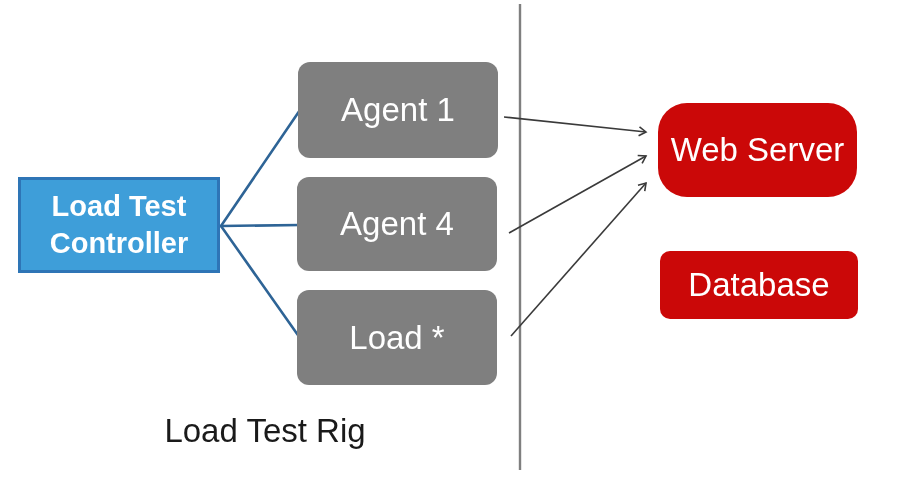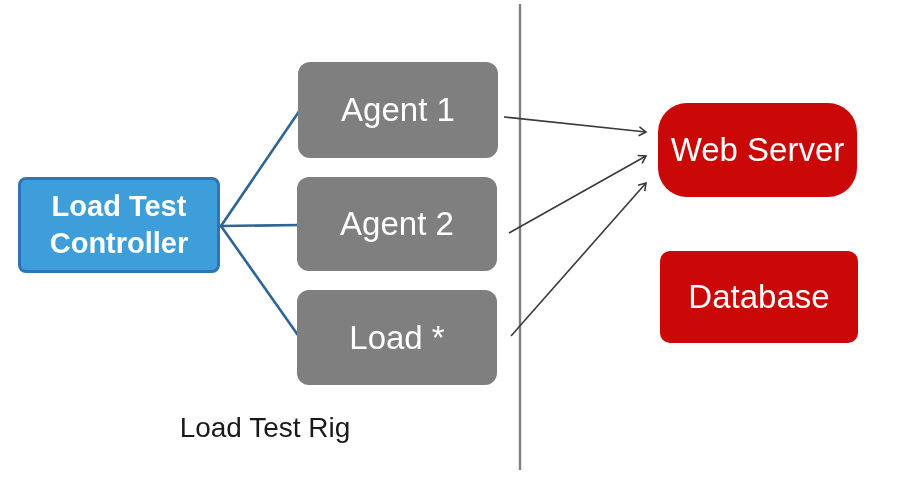--- a/index.html
+++ b/index.html
@@ -44,48 +44,48 @@
     justify-content: center;
     color: var(--box-text, #FFFFFF);
     text-align: center;
     box-sizing: border-box;
   }
   .controller {
     left: 18px; top: 177px;
     width: 202px; height: 96px;
     background: var(--controller-fill, #3E9ED9);
     border: 3px solid var(--controller-border, #2E75B6);
-    border-radius: 8px;
+    border-radius: 0;
     font-size: 29px;
     font-weight: bold;
     line-height: 1.28;
   }
   .agent {
     width: 200px;
     background: var(--agent-fill, #7F7F7F);
     border-radius: 12px;
     font-size: 33px;
   }
   .agent1 { left: 298px; top: 62px;  height: 96px; }
   .agent2 { left: 297px; top: 177px; height: 94px; }
   .agent3 { left: 297px; top: 290px; height: 95px; }
   .target {
     background: var(--target-fill, #CB0808);
     border-radius: 10px;
     font-size: 33px;
   }
   .webserver { left: 658px; top: 103px; width: 199px; height: 94px; border-radius: 29px; }
-  .database  { left: 660px; top: 251px; width: 198px; height: 92px; }
+  .database  { left: 660px; top: 251px; width: 198px; height: 68px; }
   .caption {
     position: absolute;
     color: var(--caption-text, #1A1A1A);
     text-align: center;
     white-space: nowrap;
   }
-  .caption-left  { left: 115px; top: 412px; width: 300px; font-size: 28px; }
+  .caption-left  { left: 115px; top: 412px; width: 300px; font-size: 33px; }
   .caption-right { left: 592px; top: 424px; width: 300px; font-size: 28px; }
 </style>
 </head>
 <body>
 
 <div class="stage">
 
   <svg class="overlay" viewBox="0 0 923 480" xmlns="http://www.w3.org/2000/svg">
     <defs>
       <marker id="arrowhead" viewBox="0 0 12 12" refX="9" refY="6" markerWidth="12" markerHeight="12" markerUnits="userSpaceOnUse" orient="auto">
@@ -106,21 +106,21 @@
 
   <div class="box controller">
     <span>Load Test</span>
     <span>Controller</span>
   </div>
 
   <div class="box agent agent1">
     <span>Agent 1</span>
   </div>
   <div class="box agent agent2">
-    <span>Agent 2</span>
+    <span>Agent 4</span>
   </div>
   <div class="box agent agent3">
     <span>Load *</span>
   </div>
 
   <div class="box target webserver">
     <span>Web Server</span>
   </div>
   <div class="box target database">
     <span>Database</span>

